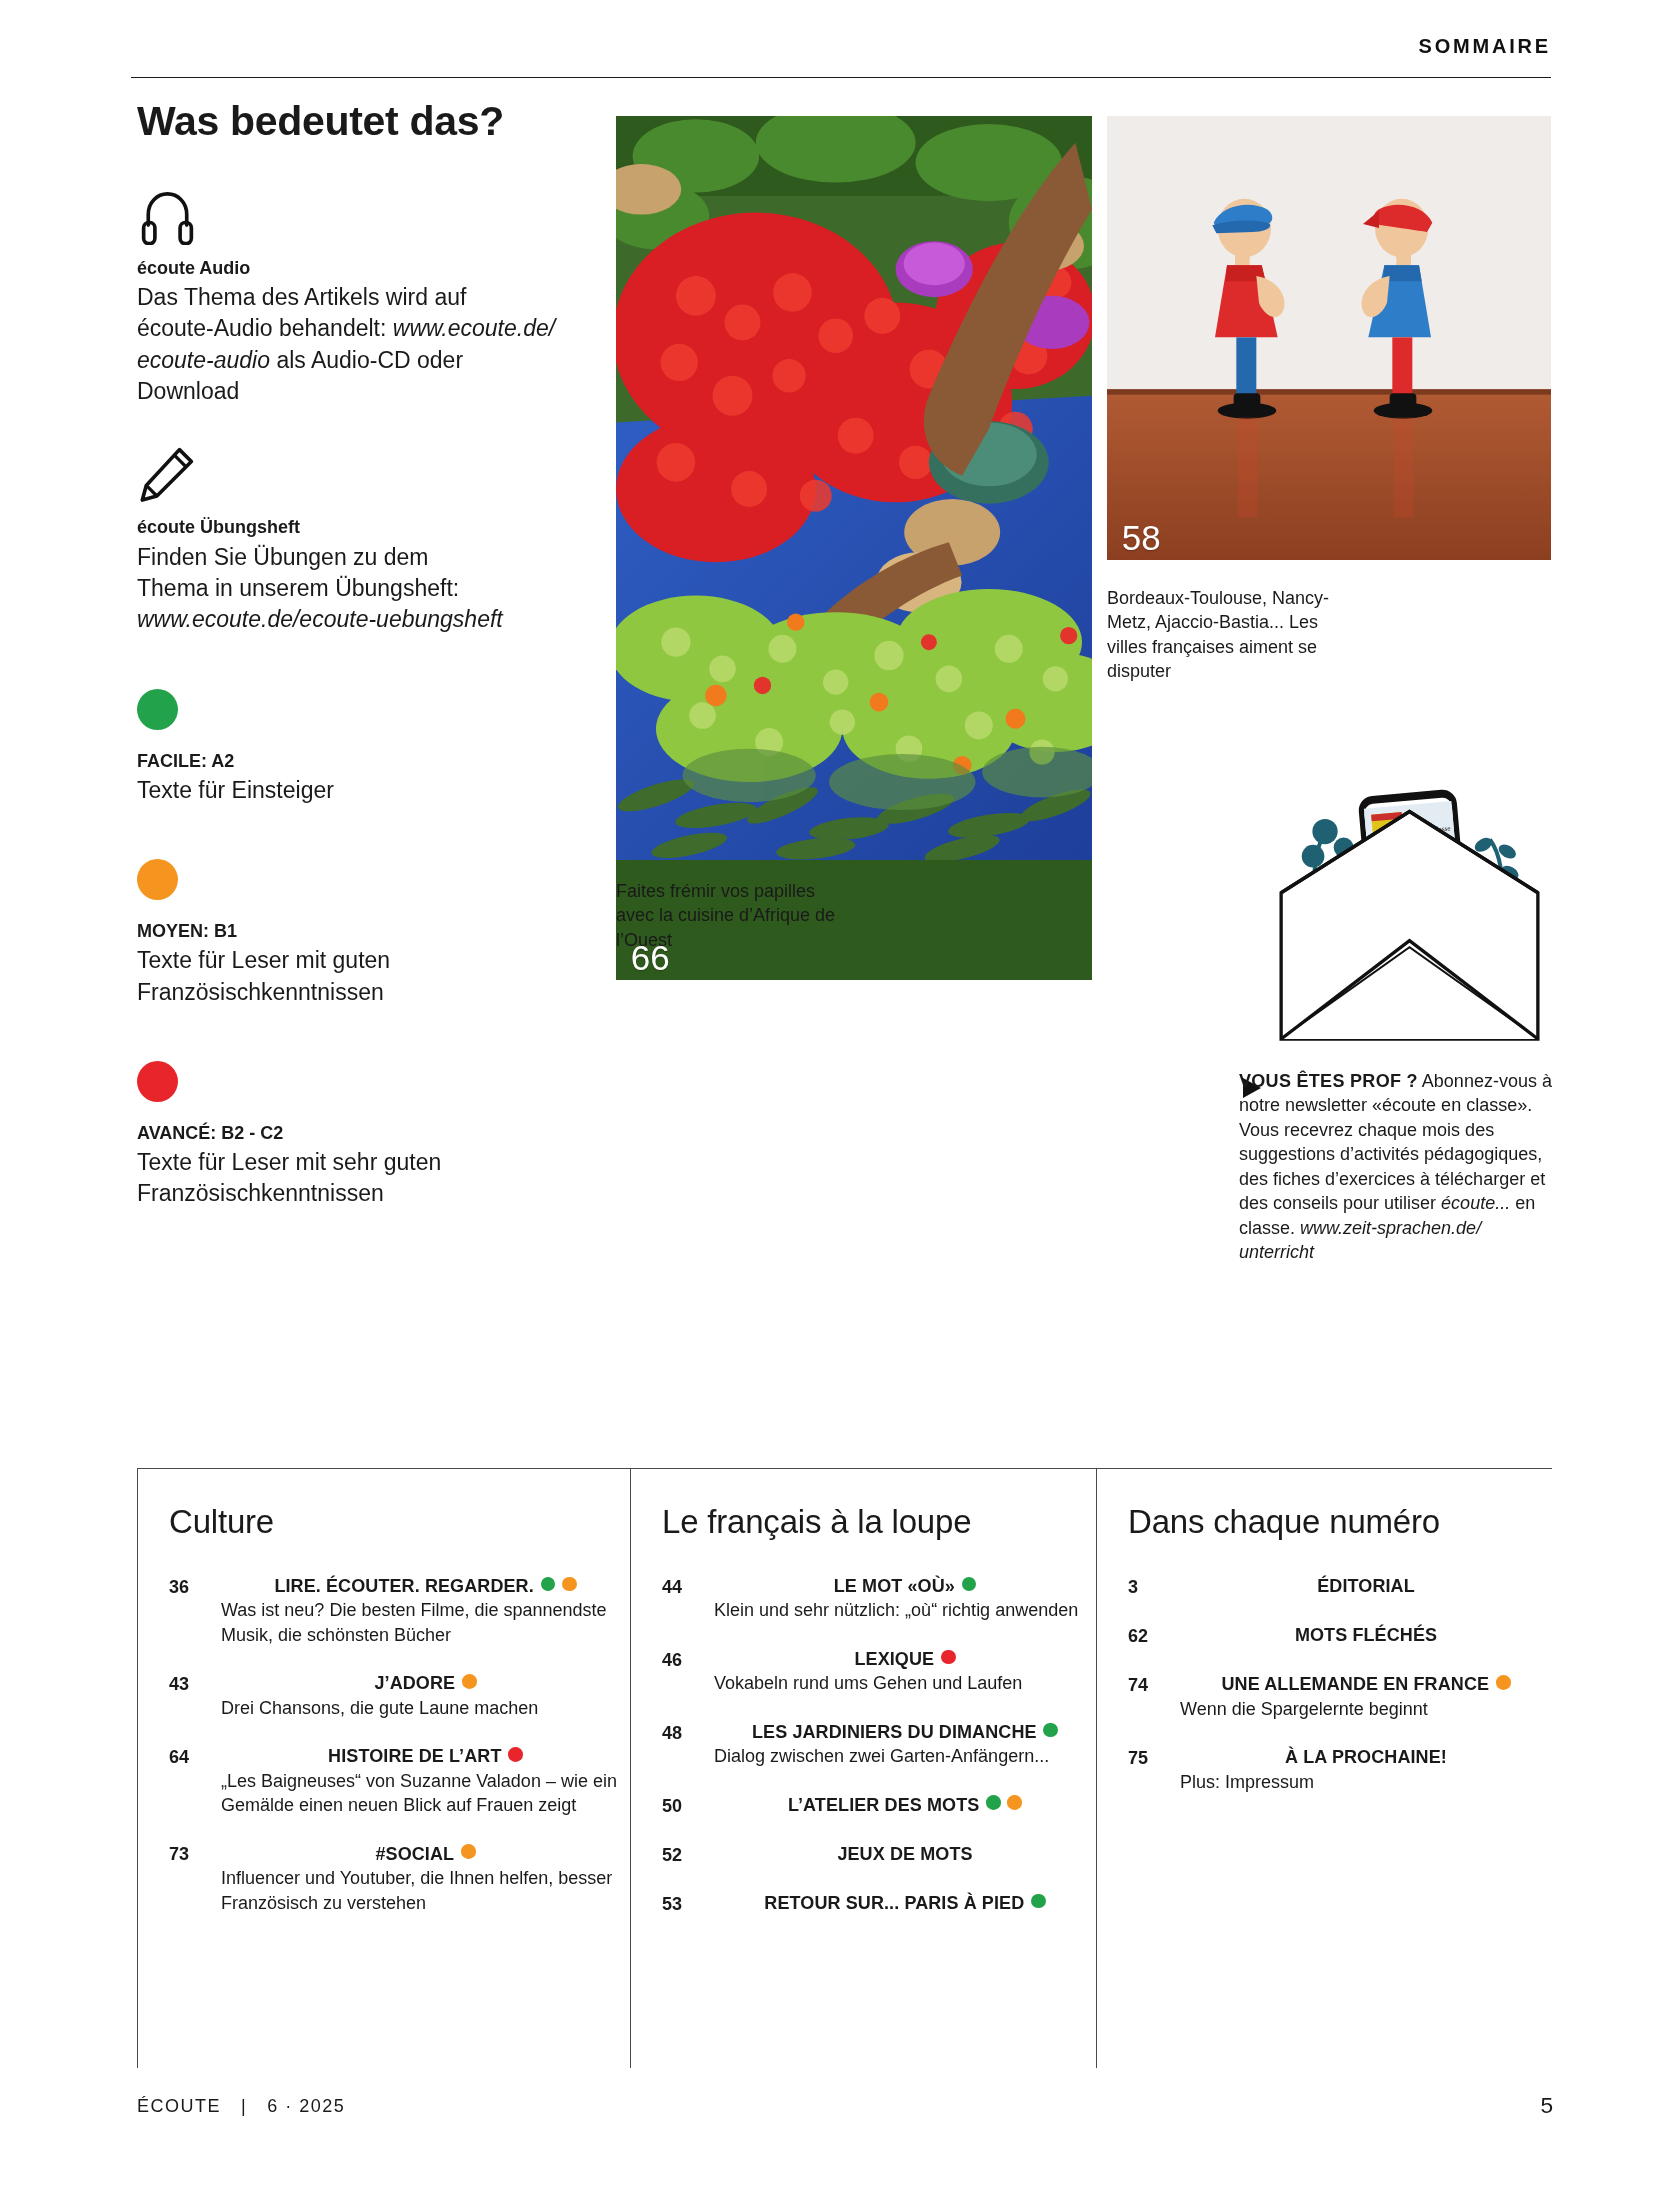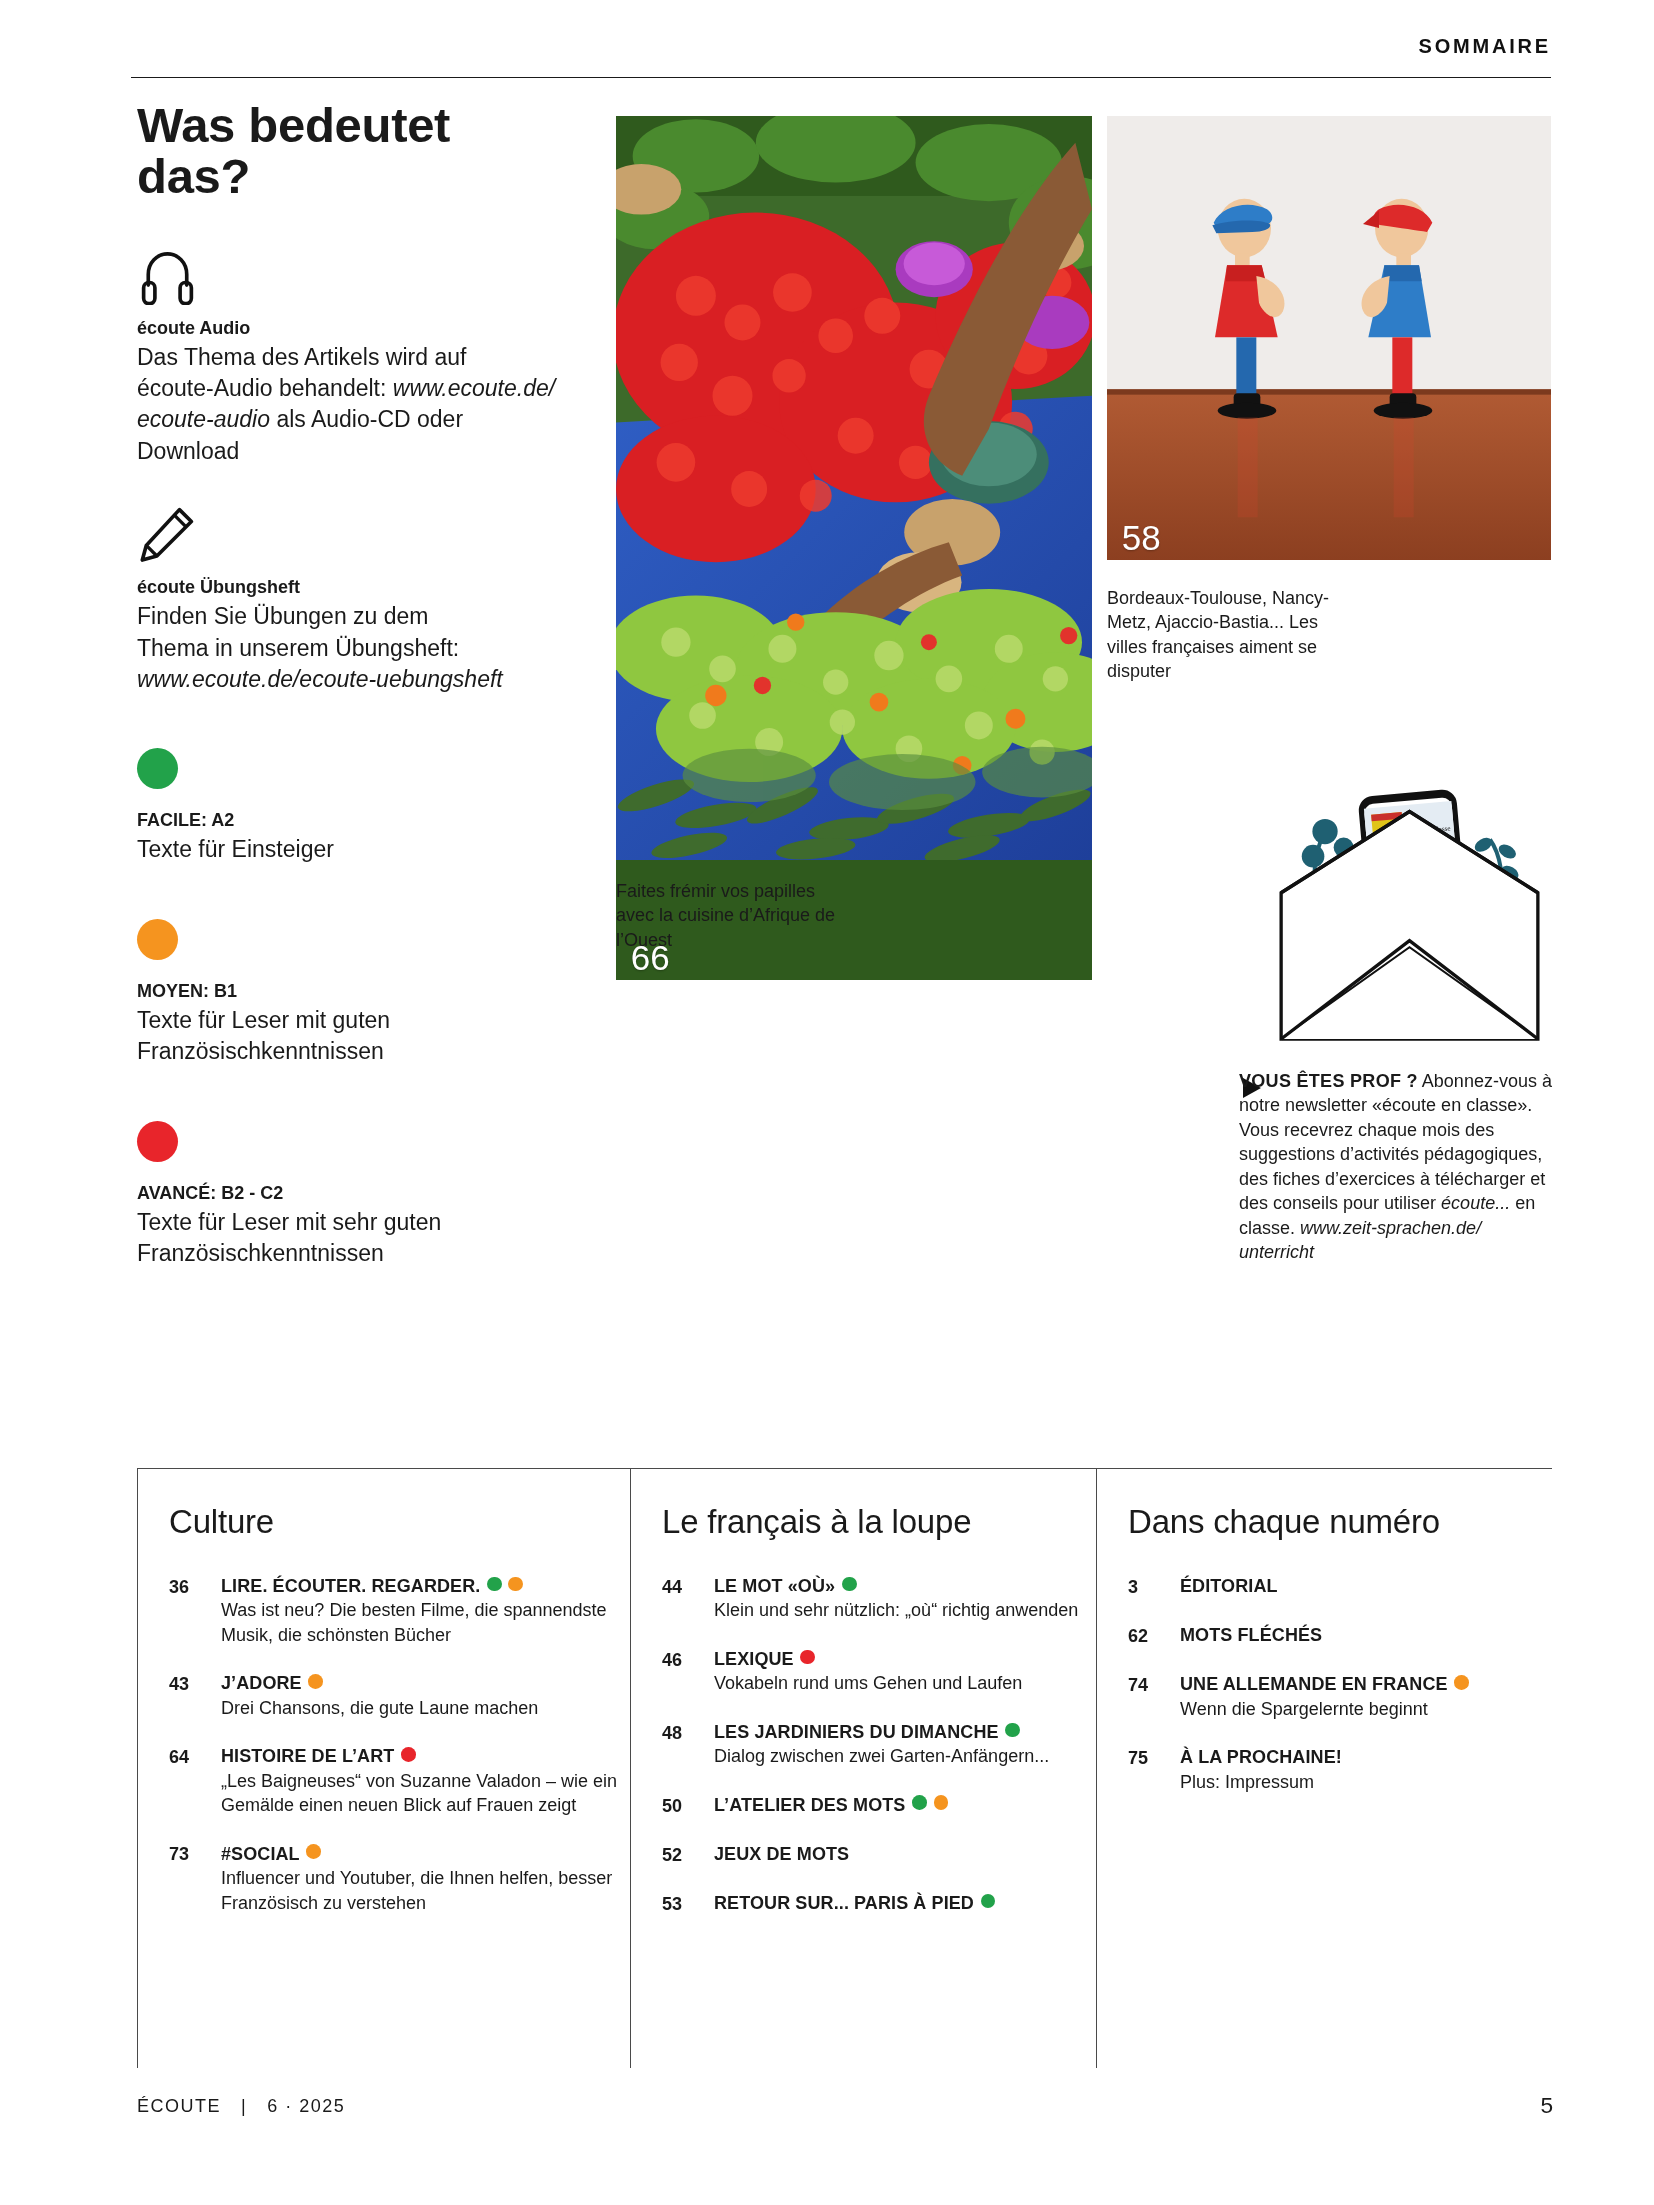--- a/index.html
+++ b/index.html
@@ -17,21 +17,21 @@
   .header{position:absolute;left:131px;top:35px;width:1420px;height:43px;}
   .header-title{
     position:absolute;right:0;top:0;
     font-size:20px;letter-spacing:2.8px;font-weight:700;color:#111;
   }
   .header-rule{position:absolute;left:0;right:0;bottom:0;height:1.3px;background:#1a1a1a;}
 
   
   .left-col{position:absolute;left:137px;top:100px;width:433px;}
   .page-title{
-    font-size:49px;font-weight:700;letter-spacing:-0.3px;margin:0 0 41px 0;line-height:1.05;
+    font-size:41px;font-weight:700;letter-spacing:-0.3px;margin:0 0 41px 0;line-height:1.05;
   }
   .legend-block{margin-bottom:5.3px;}
   .legend-icon{height:61px;margin-bottom:12px;display:block;}
   .legend-title{font-size:18px;font-weight:700;line-height:1.32;margin:0 0 1.3px 0;}
   .legend-body{font-size:23px;line-height:1.36;margin:0;}
   .legend-body .it{font-style:italic;}
   .spacer-40{height:31px;}
   .spacer-60{height:48px;}
 
   .dot{border-radius:50%;display:block;}
@@ -74,21 +74,21 @@
     border-top:1.3px solid #4a4a4a;border-left:1.3px solid #4a4a4a;
     padding:36px 0 0 31px;box-sizing:border-box;position:relative;
   }
   .toc-col:nth-child(1){width:493px;}
   .toc-col:nth-child(2){width:466px;}
   .toc-col:nth-child(3){width:456px;}
   .toc-col-title{font-size:33px;font-weight:400;margin:0 0 36px 0;line-height:1;letter-spacing:-0.2px;}
   .toc-item{display:flex;margin-bottom:24px;}
   .toc-page{width:52px;flex:none;font-size:18px;font-weight:700;line-height:1.36;padding-top:0.7px;}
   .toc-txt{flex:1;}
-  .toc-title{font-size:18px;font-weight:700;line-height:1.36;letter-spacing:0.1px;margin:0;}
+  .toc-title{font-size:18px;font-weight:700;line-height:1.36;letter-spacing:0.1px;margin:0;text-align:center;}
   .toc-sub{font-size:18px;line-height:1.36;margin:0;}
   .dot-sm{display:inline-block;width:14.7px;height:14.7px;border-radius:50%;vertical-align:0.7px;margin-left:6.7px;}
 
   
   .footer{position:absolute;left:137px;top:2096px;width:1416px;}
   .footer-left{font-size:18px;letter-spacing:1.5px;}
   .footer-right{position:absolute;right:0;top:-4px;font-size:22.7px;}
   .sep{display:inline-block;width:20px;}
 
   svg{display:block;}

